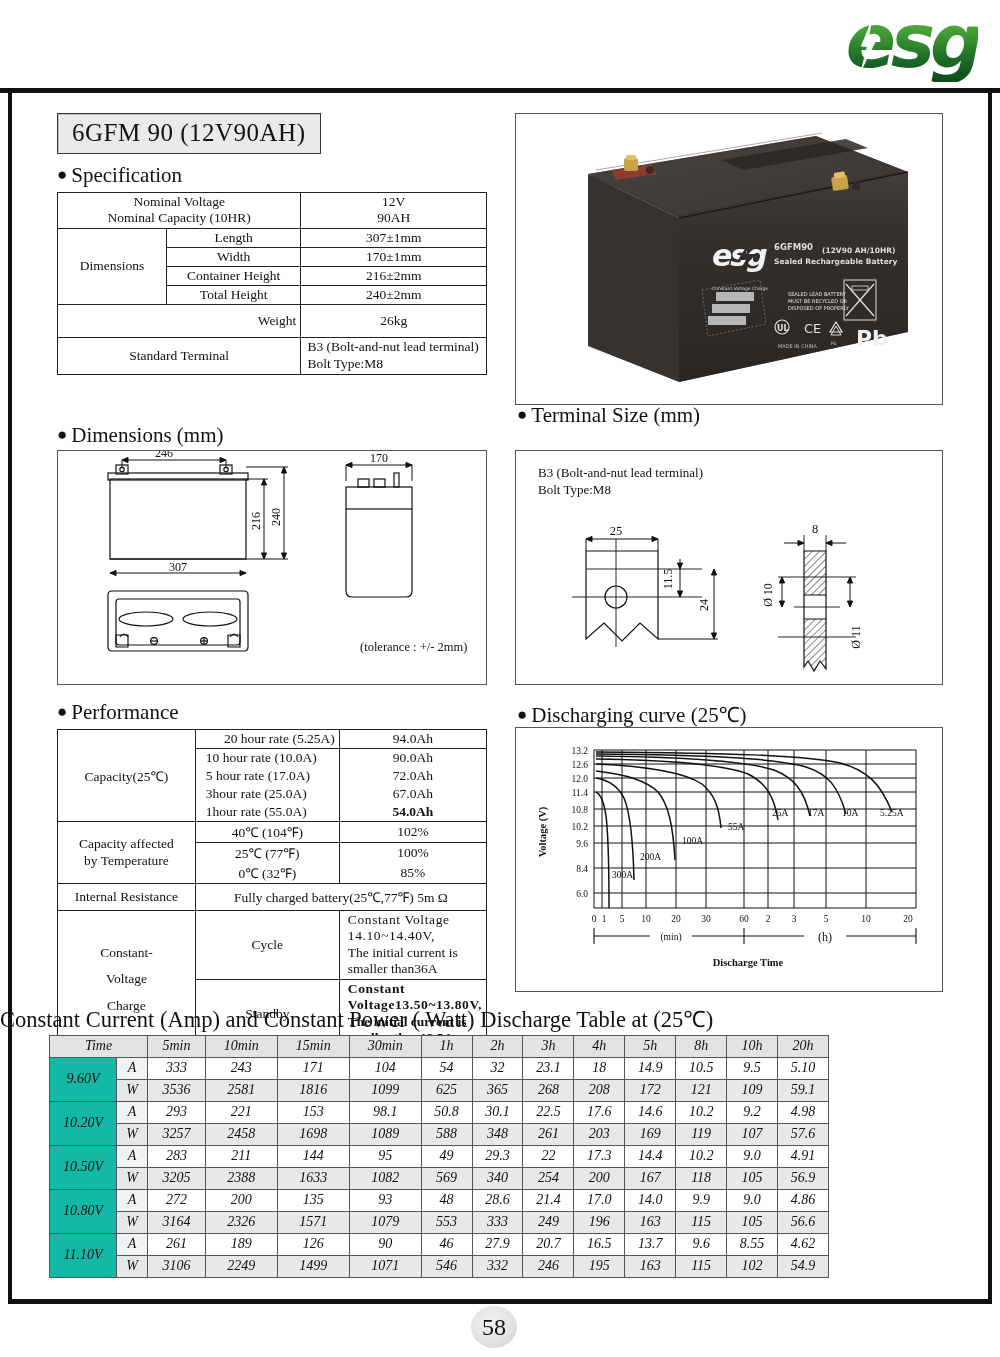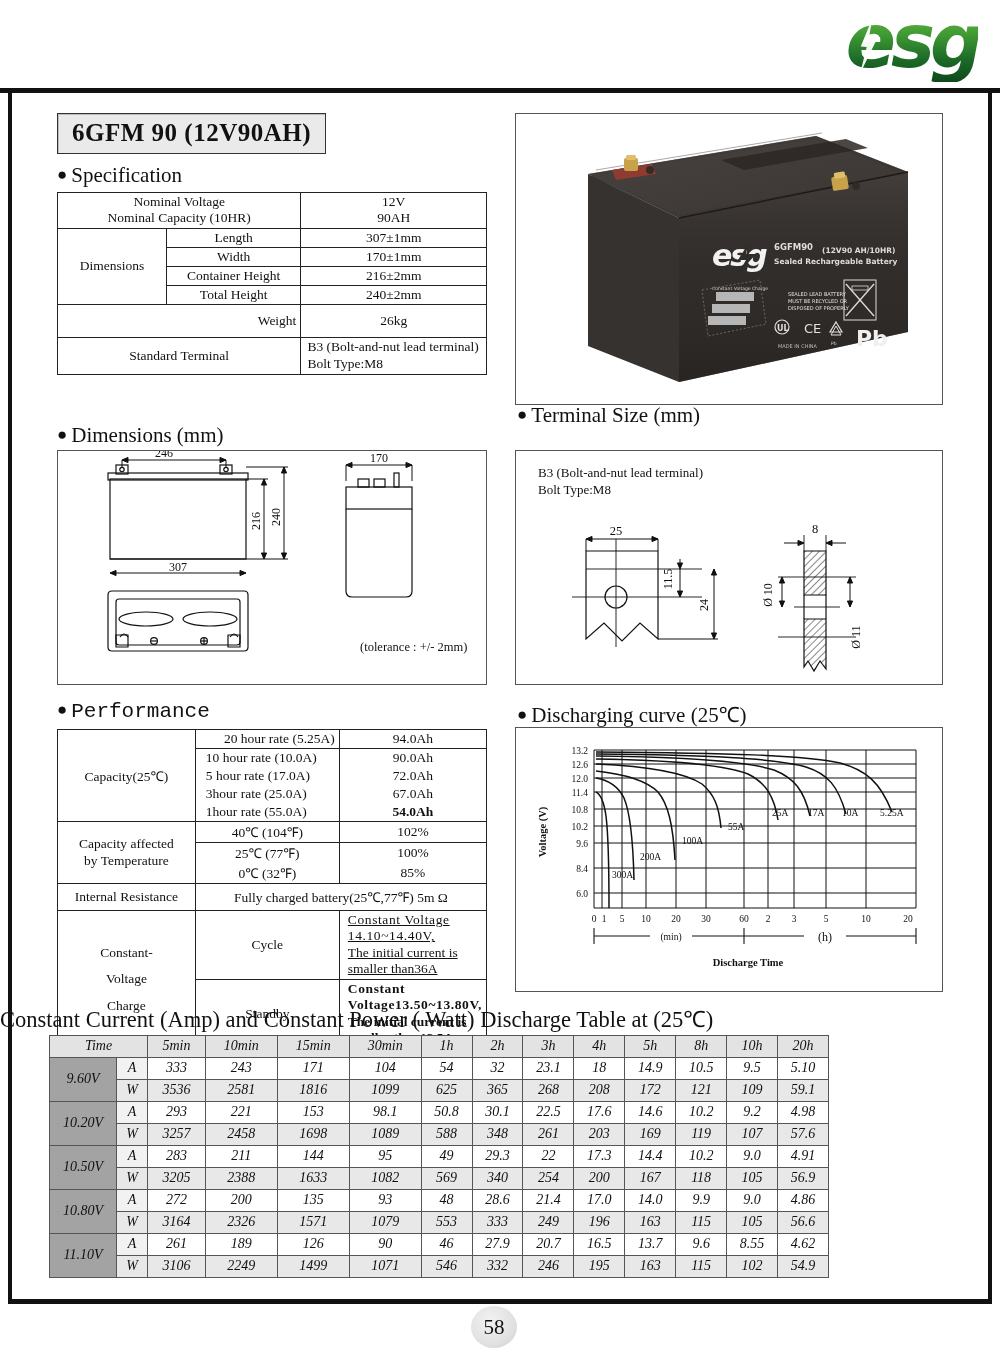--- a/index.html
+++ b/index.html
@@ -32,30 +32,30 @@
     transform:rotate(4deg);
     opacity:.95;
   }
   .hdr-rule{position:absolute;left:0;top:88px;width:1000px;height:5px;background:#111;}
   .frame-l{position:absolute;left:8px;top:88px;width:4px;height:1215px;background:#111;}
   .frame-r{position:absolute;left:988px;top:88px;width:4px;height:1215px;background:#111;}
   .foot-rule{position:absolute;left:8px;top:1299px;width:984px;height:5px;background:#111;}
   .pagenum{
     position:absolute;left:471px;top:1306px;width:46px;height:42px;border-radius:50%;
     background:radial-gradient(circle at 42% 36%,#f2f2f2 0%,#e2e2e2 58%,#cfcfcf 100%);
-    font-size:21px;text-align:center;line-height:42px;color:#111;
+    font-size:24px;text-align:center;line-height:42px;color:#111;
   }
 
   
   .model-title{
     position:absolute;left:57px;top:113px;
     padding:5px 14px 6px 14px;
     border:1.5px solid #333;
     background:#eaeaea;
-    font-size:25px;font-weight:bold;
+    font-size:25px;font-weight:normal;
     font-family:"Liberation Serif", serif;
     letter-spacing:.5px;
     box-shadow:1px 1px 0 #bdbdbd inset;
   }
 
   
   .sec-h{position:absolute;font-size:21px;font-family:"Liberation Serif", serif;}
   .sec-h .dot{font-size:17px;vertical-align:2px;margin-right:4px;}
 
   
@@ -65,21 +65,21 @@
   .ml{line-height:1.22;}
 
   
   .panel{position:absolute;border:1.3px solid #555;background:#fff;box-sizing:border-box;}
 
   
   .dis-title{position:absolute;left:0;top:1003px;width:1000px;text-align:left;font-size:22.5px;}
   .dis-tbl{position:absolute;left:49px;top:1035px;border:1.6px solid #222;width:780px;font-style:italic;}
   .dis-tbl td{border:1px solid #555;font-size:14px;text-align:center;padding:2px 0 3px 0;font-family:"Liberation Serif", serif;}
   .dis-tbl .hd{background:#e3e3e3;}
-  .dis-tbl .vlab{background:#a3a3a3;width:66px;}
+  .dis-tbl .vlab{background:#14b8a6;width:66px;}
   .dis-tbl .aw{background:#f2f2f2;width:30px;}
   .dis-tbl .wrow td{background:#e8e8e8;}
 
   
   .chart-box{position:absolute;left:515px;top:727px;width:428px;height:265px;}
   svg{display:block;}
   .gl{stroke:#111;stroke-width:1;fill:none;}
   .curve{stroke:#111;stroke-width:1.5;fill:none;}
   .ax-t{font-family:"Liberation Serif", serif;font-size:9.5px;fill:#111;}
   .cl-t{font-family:"Liberation Serif", serif;font-size:9.5px;fill:#111;}
@@ -405,21 +405,21 @@
 
       <g stroke="#111" stroke-width="1">
         <line x1="334" y1="126" x2="334" y2="156"></line>
         <polygon points="334,126 331.4,132 336.6,132" fill="#111"></polygon>
         <polygon points="334,156 331.4,150 336.6,150" fill="#111"></polygon>
       </g>
       <text x="344" y="186" class="ax-t" text-anchor="middle" transform="rotate(-90 344 186)" style="font-size:12px">Ø 11</text>
     </svg>
   </div>
 
-  <div class="sec-h" style="left:57px;top:700px;font-family:Liberation Mono, monospace;">
+  <div class="sec-h" style="left:57px;top:700px;">
     <span class="dot">●</span><span>Performance</span>
   </div>
 
   <table class="perf-tbl" style="left:57px;top:729px;width:430px;">
     <tbody>
         <tr>
       <td rowspan="5" style="width:150px;">Capacity(25℃)</td>
       <td style="text-align:right;padding-left:10px;width:170px;">20 hour rate (5.25A)</td>
       <td>94.0Ah</td>
     </tr>
@@ -462,21 +462,21 @@
       <td colspan="2">Fully charged battery(25℃,77℉) 5m Ω</td>
     </tr>
 
     <tr>
       <td rowspan="2" style="width:78px;">
         <div class="ml" style="padding:6px 0 4px 0;"><span>Constant-</span></div>
         <div class="ml" style="padding:6px 0;"><span>Voltage</span></div>
         <div class="ml" style="padding:4px 0 6px 0;"><span>Charge</span></div>
       </td>
       <td style="width:72px;">Cycle</td>
-      <td style="text-align:left;padding-left:8px;height:48px;text-decoration:underline;">
+      <td style="text-align:left;padding-left:8px;height:48px;">
         <div class="ml" style="letter-spacing:.6px;"><span>Constant  Voltage  14.10~14.40V,</span></div>
         <div class="ml"><span>The initial current is smaller than36A</span></div>
       </td>
     </tr>
     <tr>
       <td>Standby</td>
       <td style="text-align:left;padding-left:8px;height:48px;font-weight:bold;">
         <div class="ml" style="letter-spacing:.6px;"><span>Constant  Voltage13.50~13.80V,</span></div>
         <div class="ml"><span>The initial current is smaller than13.5A</span></div>
       </td>

